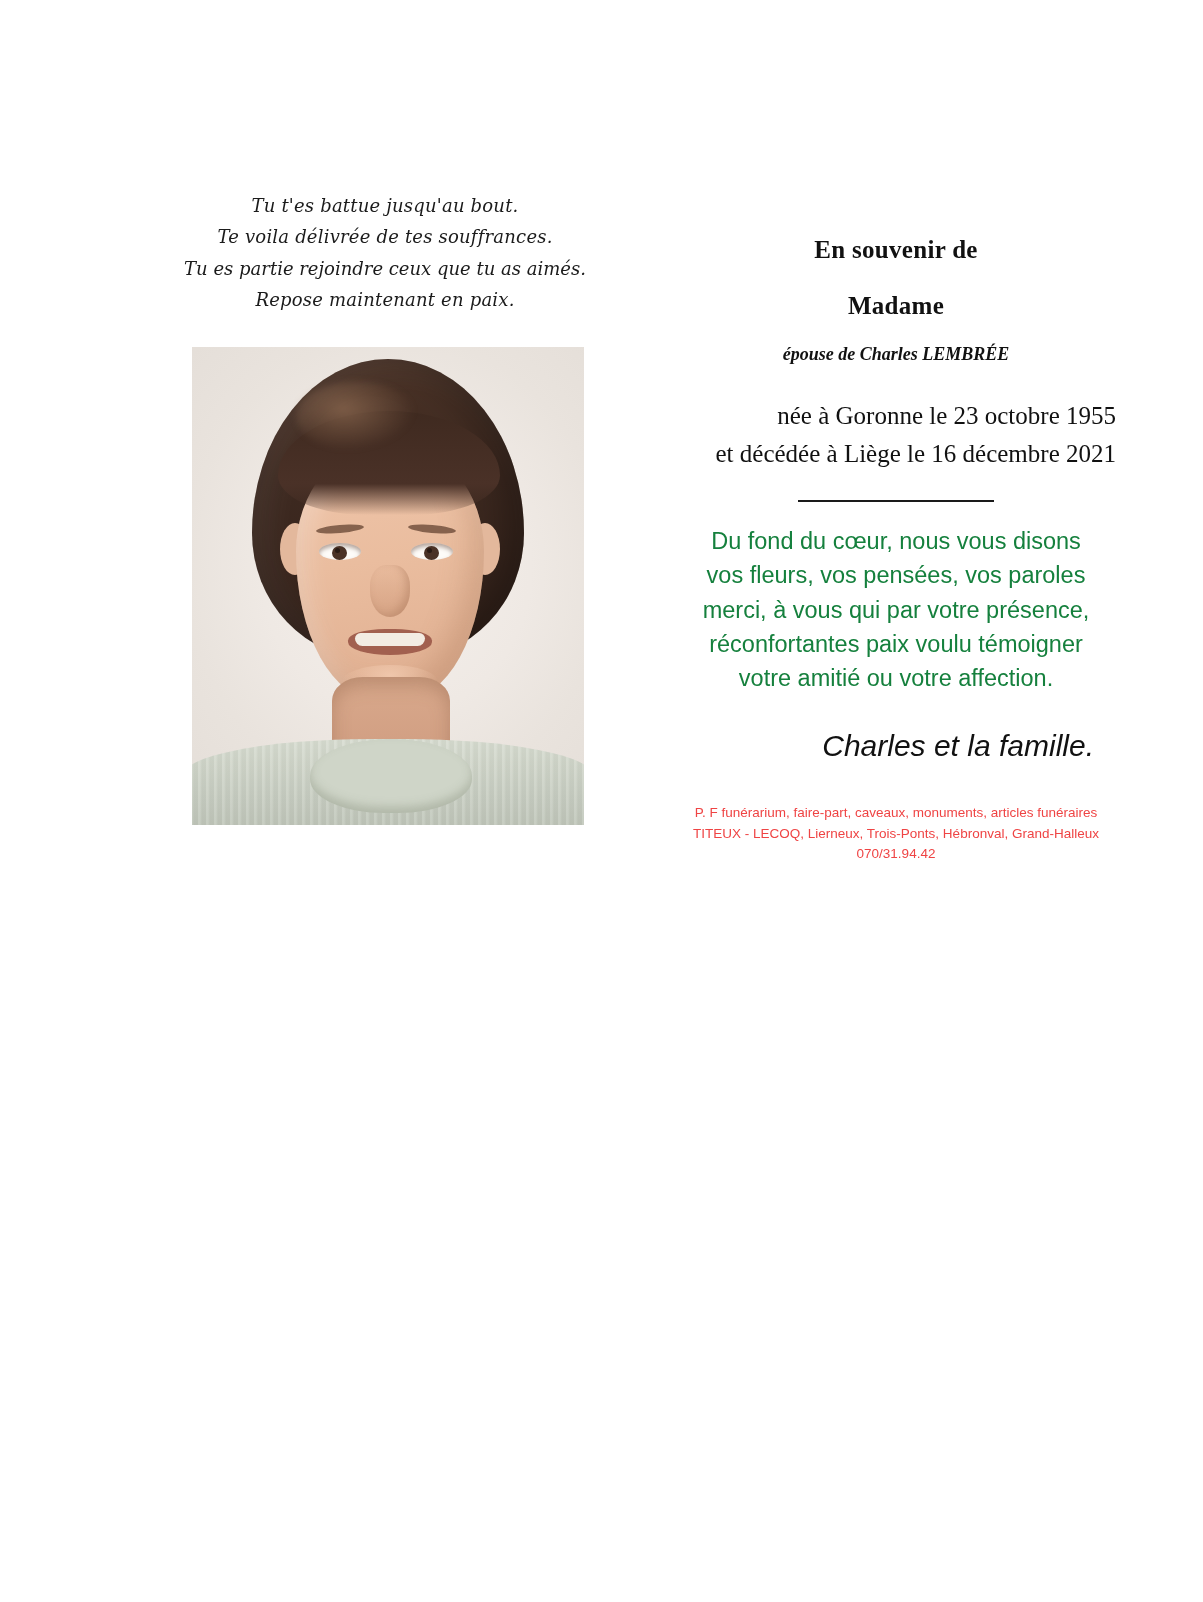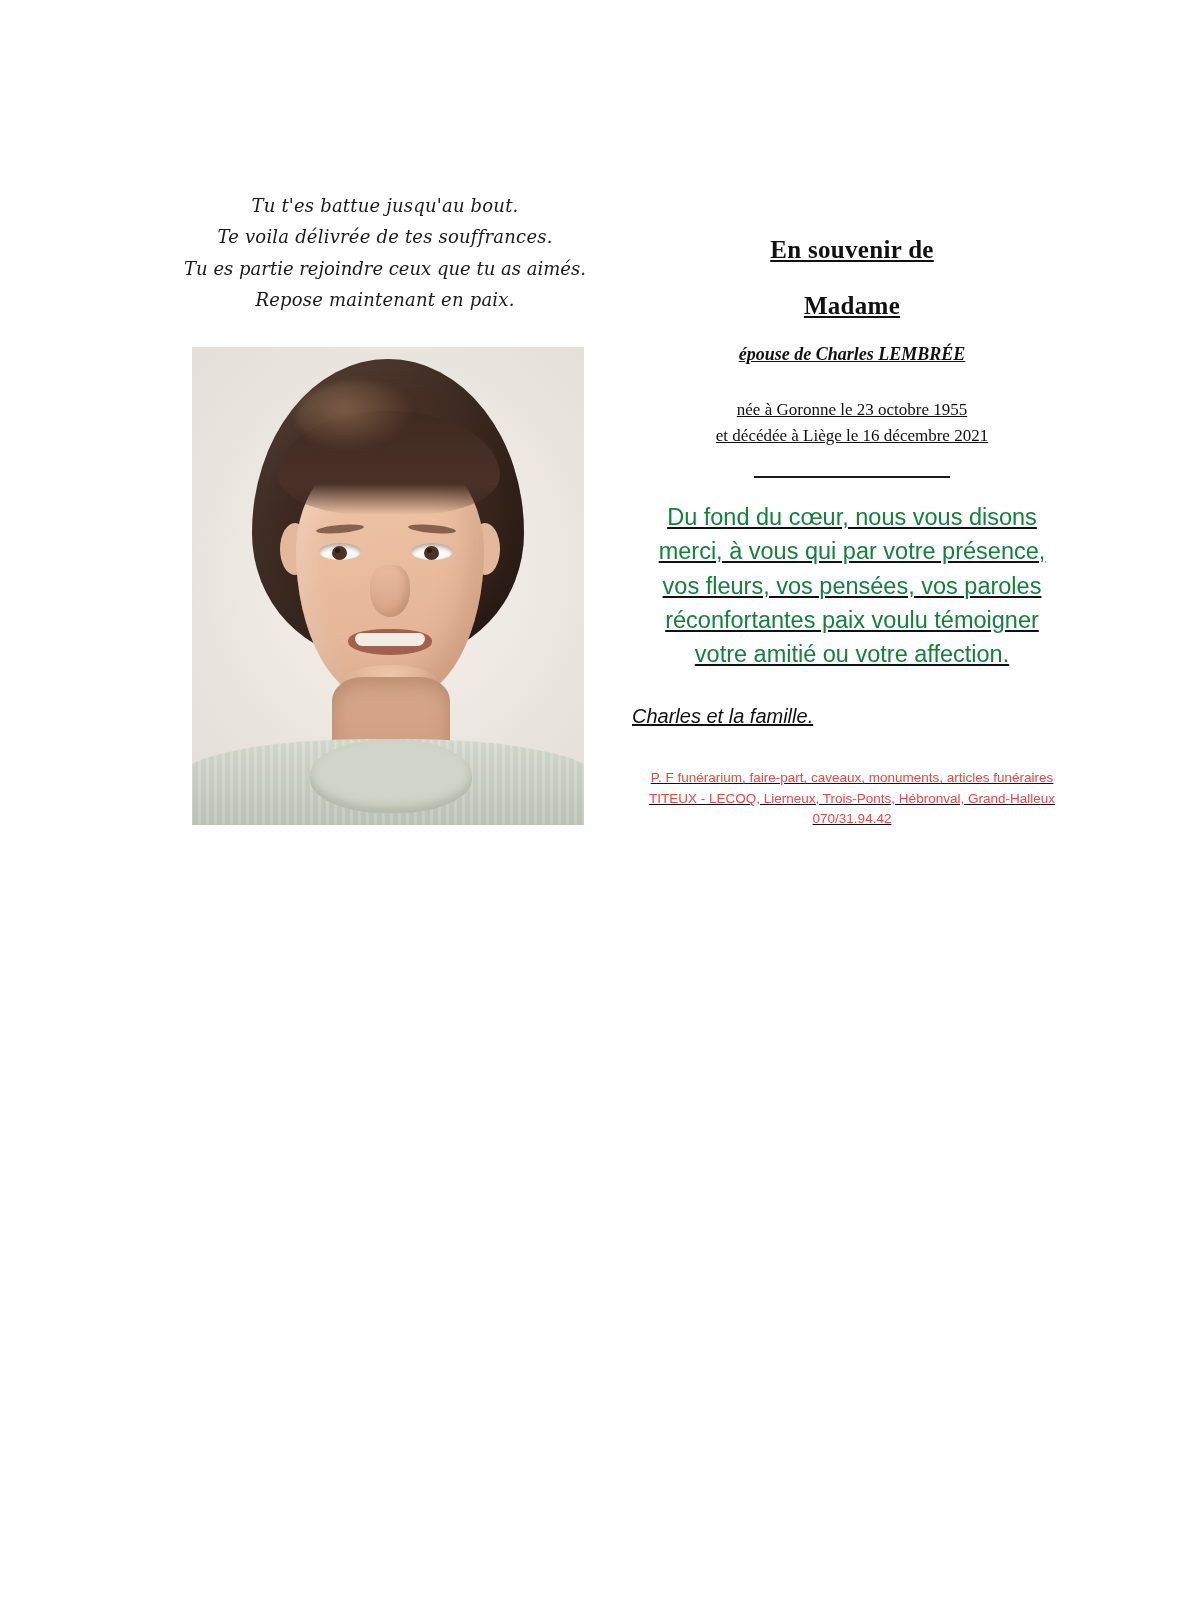--- a/index.html
+++ b/index.html
@@ -248,25 +248,24 @@
     width: 412px;
     height: 110px;
     background: repeating-linear-gradient(90deg, rgba(255,255,255,0.22) 0px, rgba(255,255,255,0.22) 2px, rgba(0,0,0,0.05) 4px, rgba(0,0,0,0.05) 8px);
     opacity: 0.55;
     border-radius: 46% 46% 0 0 / 34% 34% 0 0;
   }
 
   
   .right-col {
     position: absolute;
-    left: 632px;
+    left: 676px;
     top: 236px;
     width: 440px;
     text-align: center;
-    text-decoration: underline;
   }
 
   .memory-of {
     font-family: "Liberation Serif", serif;
     font-weight: bold;
     font-size: 25px;
     letter-spacing: 0.3px;
     margin-bottom: 28px;
   }
   .madame {
@@ -286,40 +285,41 @@
   }
   .spouse {
     font-family: "Liberation Serif", serif;
     font-weight: bold;
     font-style: italic;
     font-size: 18px;
     margin-bottom: 32px;
   }
   .birth, .death {
     font-family: "Liberation Serif", serif;
-    font-size: 17px;
+    font-size: 25px;
     line-height: 1.5;
+    text-align: right;
   }
   .divider {
     margin: 28px auto 22px auto;
     width: 196px;
     border-top: 2px solid #1a1a1a;
   }
   .thanks {
     font-family: "Liberation Sans", sans-serif;
     font-size: 23.5px;
     line-height: 1.46;
     color: #15803d;
     margin-top: 22px;
   }
   .signature {
     font-family: "Liberation Sans", sans-serif;
     font-style: italic;
-    font-size: 20px;
-    text-align: left;
+    font-size: 30px;
+    text-align: right;
     margin-top: 34px;
     padding-right: 22px;
   }
   .footer {
     margin-top: 40px;
     font-family: "Liberation Sans", sans-serif;
     font-size: 13.5px;
     line-height: 1.5;
     color: #ef4444;
     text-align: center;
@@ -375,22 +375,22 @@
     <div class="memory-of">En souvenir de</div>
     <div class="madame">Madame</div>
     <div class="spouse">épouse de Charles LEMBRÉE</div>
     <div class="birth">née à Goronne le 23 octobre 1955</div>
     <div class="death">et décédée à Liège le 16 décembre 2021</div>
 
     <div class="divider"></div>
 
     <div class="thanks">
       <div>Du fond du cœur, nous vous disons</div>
+      <div>vos fleurs, vos pensées, vos paroles</div>
       <div>merci, à vous qui par votre présence,</div>
-      <div>vos fleurs, vos pensées, vos paroles</div>
       <div>réconfortantes paix voulu témoigner</div>
       <div>votre amitié ou votre affection.</div>
     </div>
 
     <div class="signature">Charles et la famille.</div>
 
     <div class="footer">
       <div class="f-line-1">P. F  funérarium, faire-part, caveaux, monuments, articles funéraires</div>
       <div class="f-line-2">TITEUX - LECOQ, Lierneux, Trois-Ponts, Hébronval, Grand-Halleux 070/31.94.42</div>
     </div>

